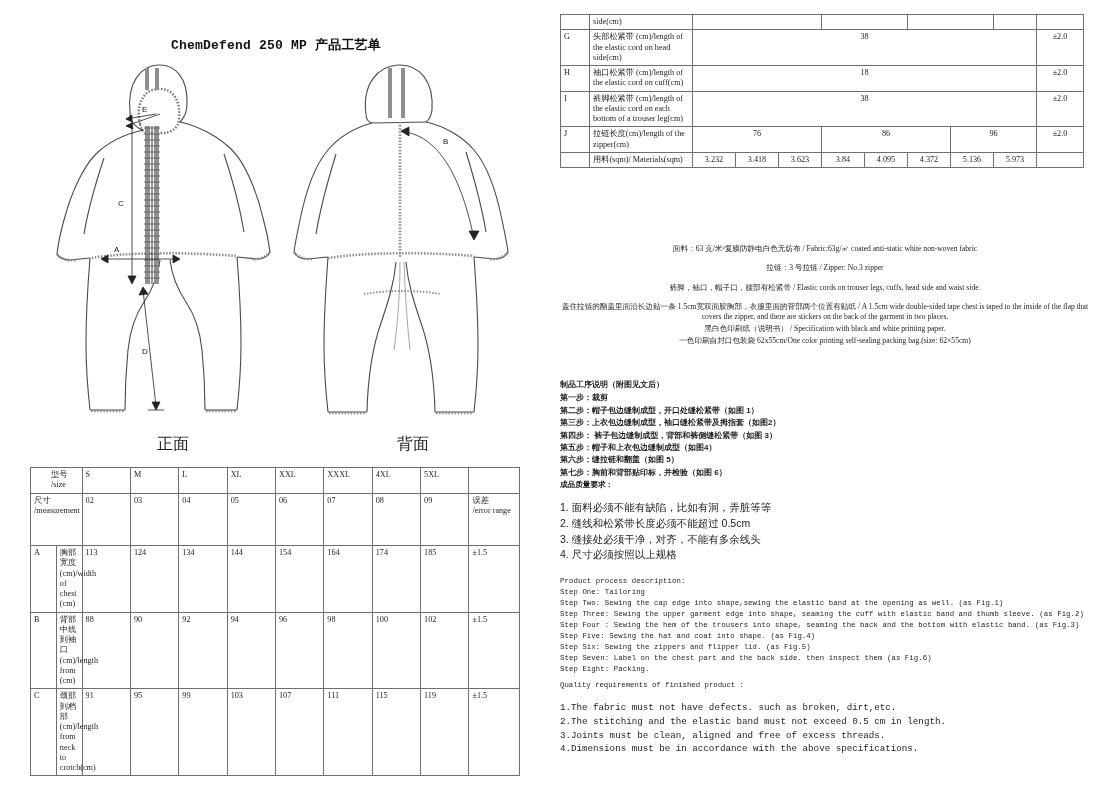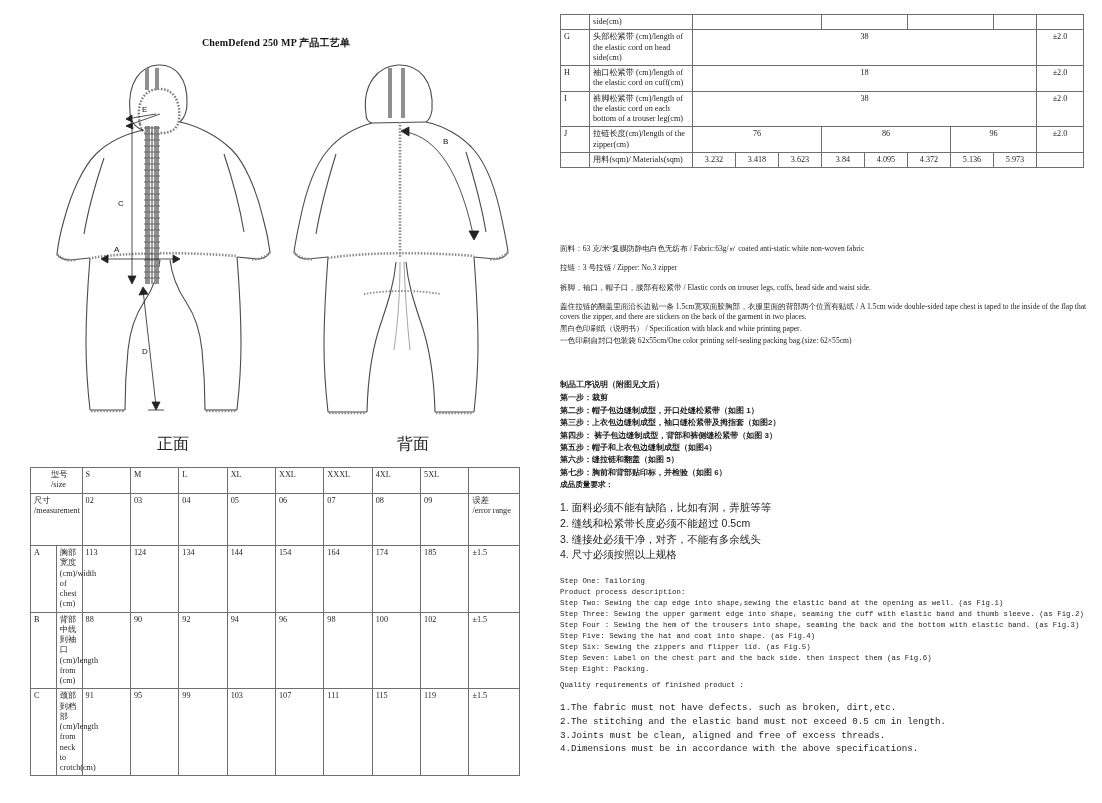--- a/index.html
+++ b/index.html
@@ -33,22 +33,22 @@
     flex: 0 0 550px;
   }
 
   
   .doc-title {
     position: absolute;
     top: 36px;
     left: 0;
     width: 552px;
     text-align: center;
-    font-family: Liberation Serif, serif;
-    font-size: 10px;
+    font-family: Liberation Mono, monospace;
+    font-size: 13px;
     font-weight: bold;
     letter-spacing: .2px;
     color: #111;
   }
 
   
   .figures {
     position: absolute;
     top: 62px;
     left: 0;
@@ -133,21 +133,21 @@
   
   .notes {
     position: absolute;
     left: 8px;
     width: 530px;
     font-size: 7.6px;
     line-height: 1.35;
     color: #1d1d1d;
     font-family: "Liberation Serif", "DejaVu Serif", serif;
   }
-  .notes .line { margin-bottom: 9px; }
+  .notes .line { margin-bottom: 9px; text-align: center; }
   .notes .line.tight { margin-bottom: 2px; }
 
   .mono-block {
     position: absolute;
     left: 8px;
     width: 530px;
     font-family: "Liberation Mono", "DejaVu Sans Mono", monospace;
     font-size: 7.3px;
     line-height: 1.5;
     color: #1d1d1d;
@@ -517,22 +517,22 @@
 
     <div class="cn-quality" style="top:480px;">
       <div class="qhd">成品质量要求：</div>
       <div class="qitem">1. 面料必须不能有缺陷，比如有洞，弄脏等等</div>
       <div class="qitem">2. 缝线和松紧带长度必须不能超过 0.5cm</div>
       <div class="qitem">3. 缝接处必须干净，对齐，不能有多余线头</div>
       <div class="qitem">4. 尺寸必须按照以上规格</div>
     </div>
 
     <div class="mono-block" style="top:576px;">
+      <div>Product process description:</div>
       <div>Step One: Tailoring</div>
-      <div>Product process description:</div>
       <div>Step Two: Sewing the cap edge into shape,sewing the elastic band at the opening as well. (as Fig.1)</div>
       <div>Step Three: Sewing the upper garment edge into shape, seaming the cuff with elastic band and thumb sleeve. (as Fig.2)</div>
       <div>Step Four : Sewing the hem of the trousers into shape, seaming the back and the bottom with elastic band. (as Fig.3)</div>
       <div>Step Five: Sewing the hat and coat into shape. (as Fig.4)</div>
       <div>Step Six: Sewing the zippers and flipper lid. (as Fig.5)</div>
       <div>Step Seven: Label on the chest part and the back side. then inspect them (as Fig.6)</div>
       <div>Step Eight: Packing.</div>
     </div>
 
     <div class="en-quality" style="top:681px;">

